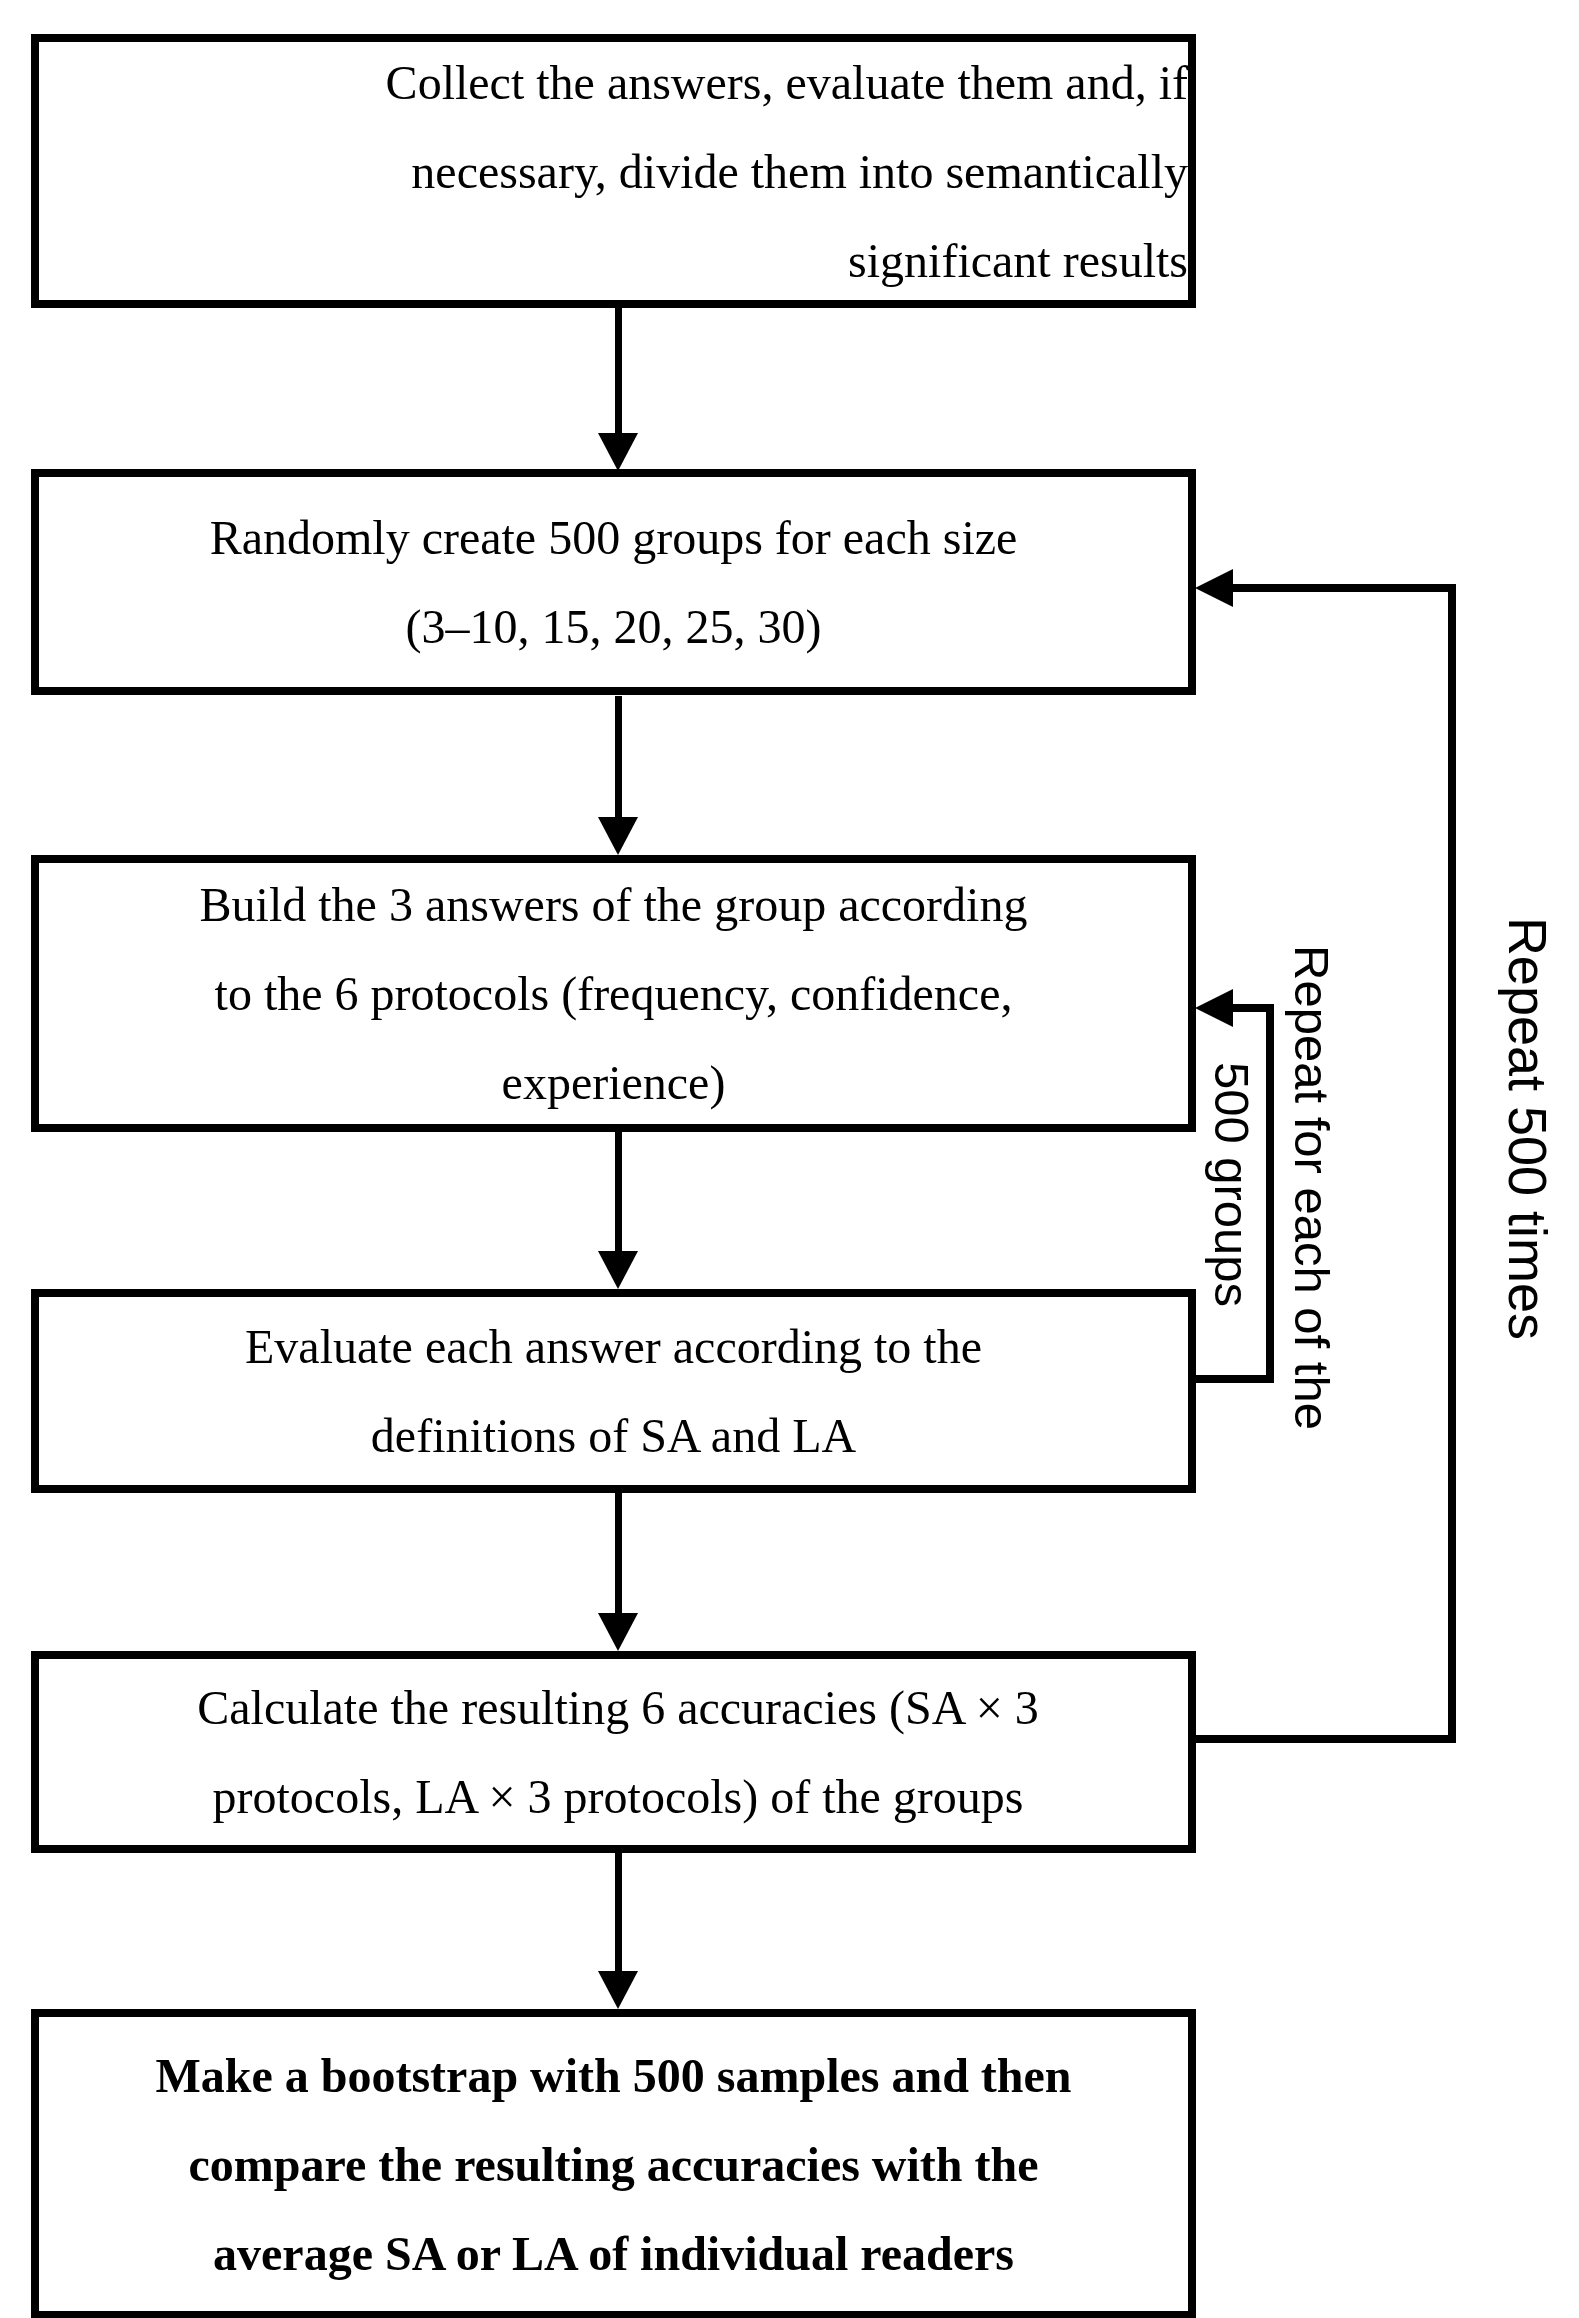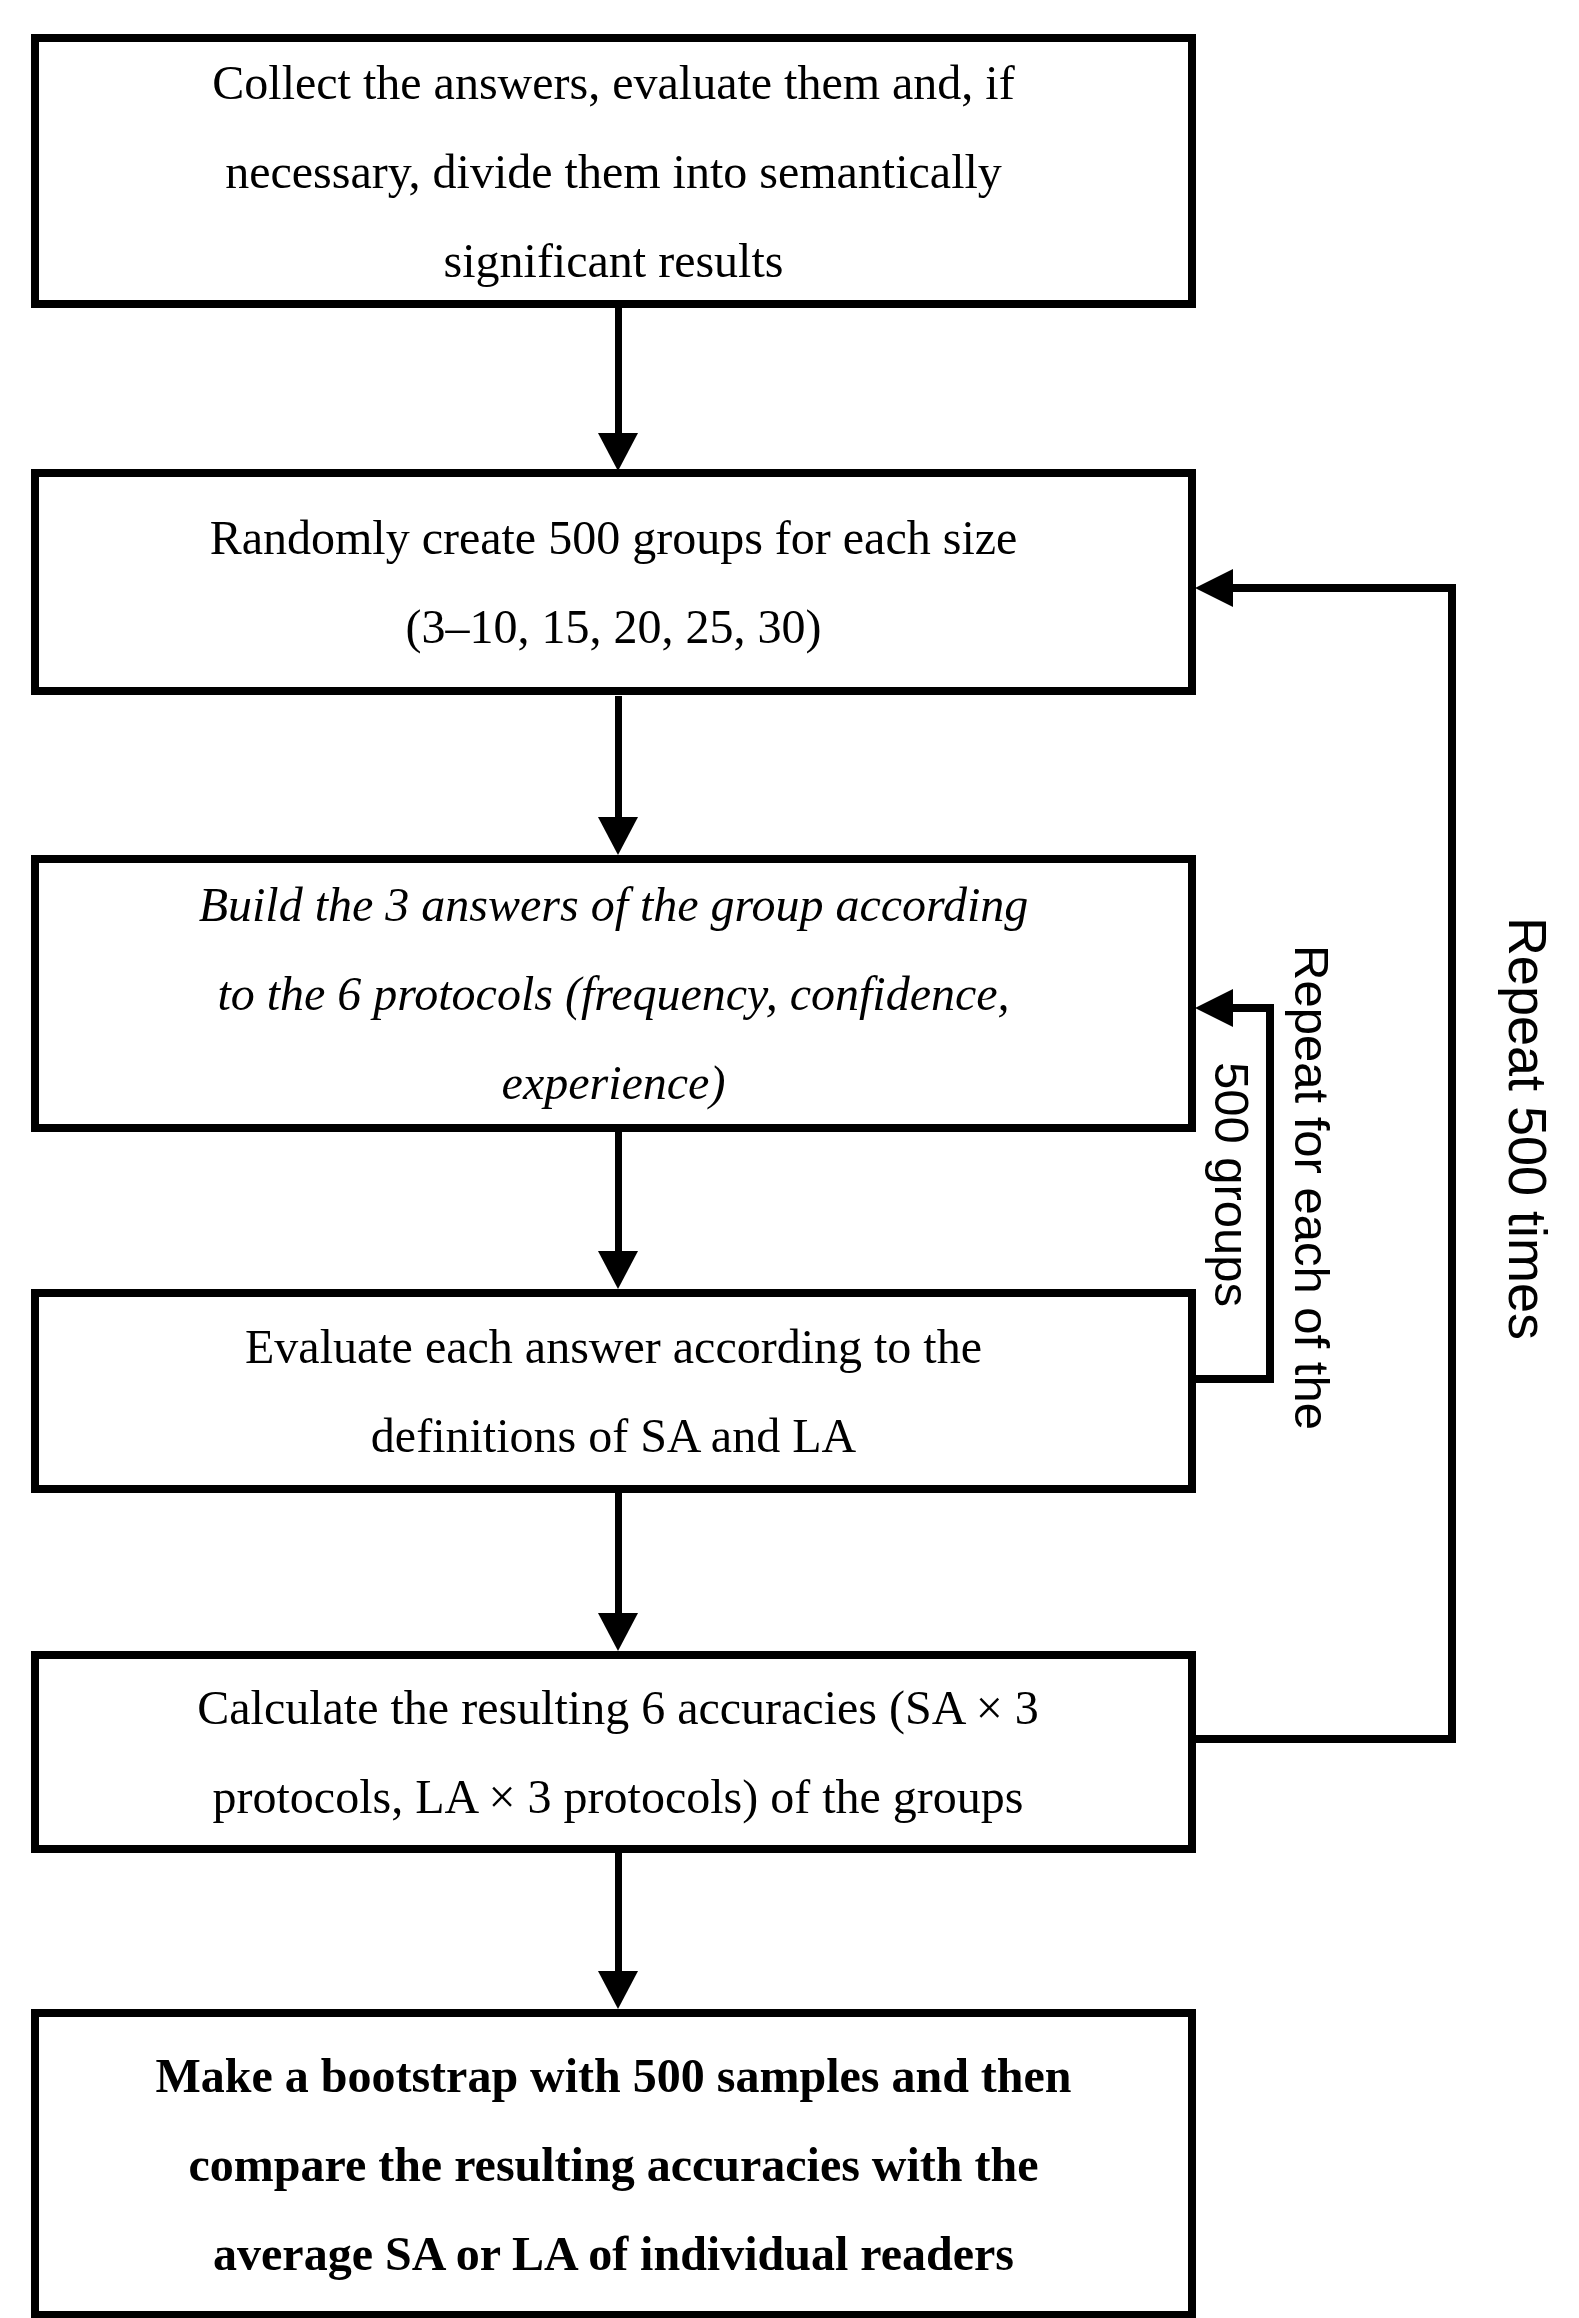--- a/index.html
+++ b/index.html
@@ -74,38 +74,38 @@
     white-space: nowrap;
   }
   .rot-inner { font-size: 49px; }
   .rot-outer { font-size: 54px; }
 </style>
 </head>
 <body>
 
 <div id="canvas">
 
-  <div class="flow-box" style="top:34px;height:274px;">
+  <div class="flow-box" style="top:34px;height:274px;align-items:flex-end;">
     <div>Collect the answers, evaluate them and, if</div>
     <div>necessary, divide them into semantically</div>
     <div>significant results</div>
   </div>
 
   <div class="vline" style="left:615px;top:305px;height:131px;"></div>
   <div class="arrowhead-down" style="left:598px;top:433px;"></div>
 
   <div class="flow-box" style="top:469px;height:226px;">
     <div>Randomly create 500 groups for each size</div>
     <div>(3–10, 15, 20, 25, 30)</div>
   </div>
 
   <div class="vline" style="left:615px;top:696px;height:125px;"></div>
   <div class="arrowhead-down" style="left:598px;top:817px;"></div>
 
-  <div class="flow-box" style="top:855px;height:277px;font-style:italic;">
+  <div class="flow-box" style="top:855px;height:277px;">
     <div>Build the 3 answers of the group according</div>
     <div>to the 6 protocols (frequency, confidence,</div>
     <div>experience)</div>
   </div>
 
   <div class="vline" style="left:615px;top:1131px;height:121px;"></div>
   <div class="arrowhead-down" style="left:598px;top:1251px;"></div>
 
   <div class="flow-box" style="top:1289px;height:204px;text-align:right;">
     <div>Evaluate each answer according to the</div>

